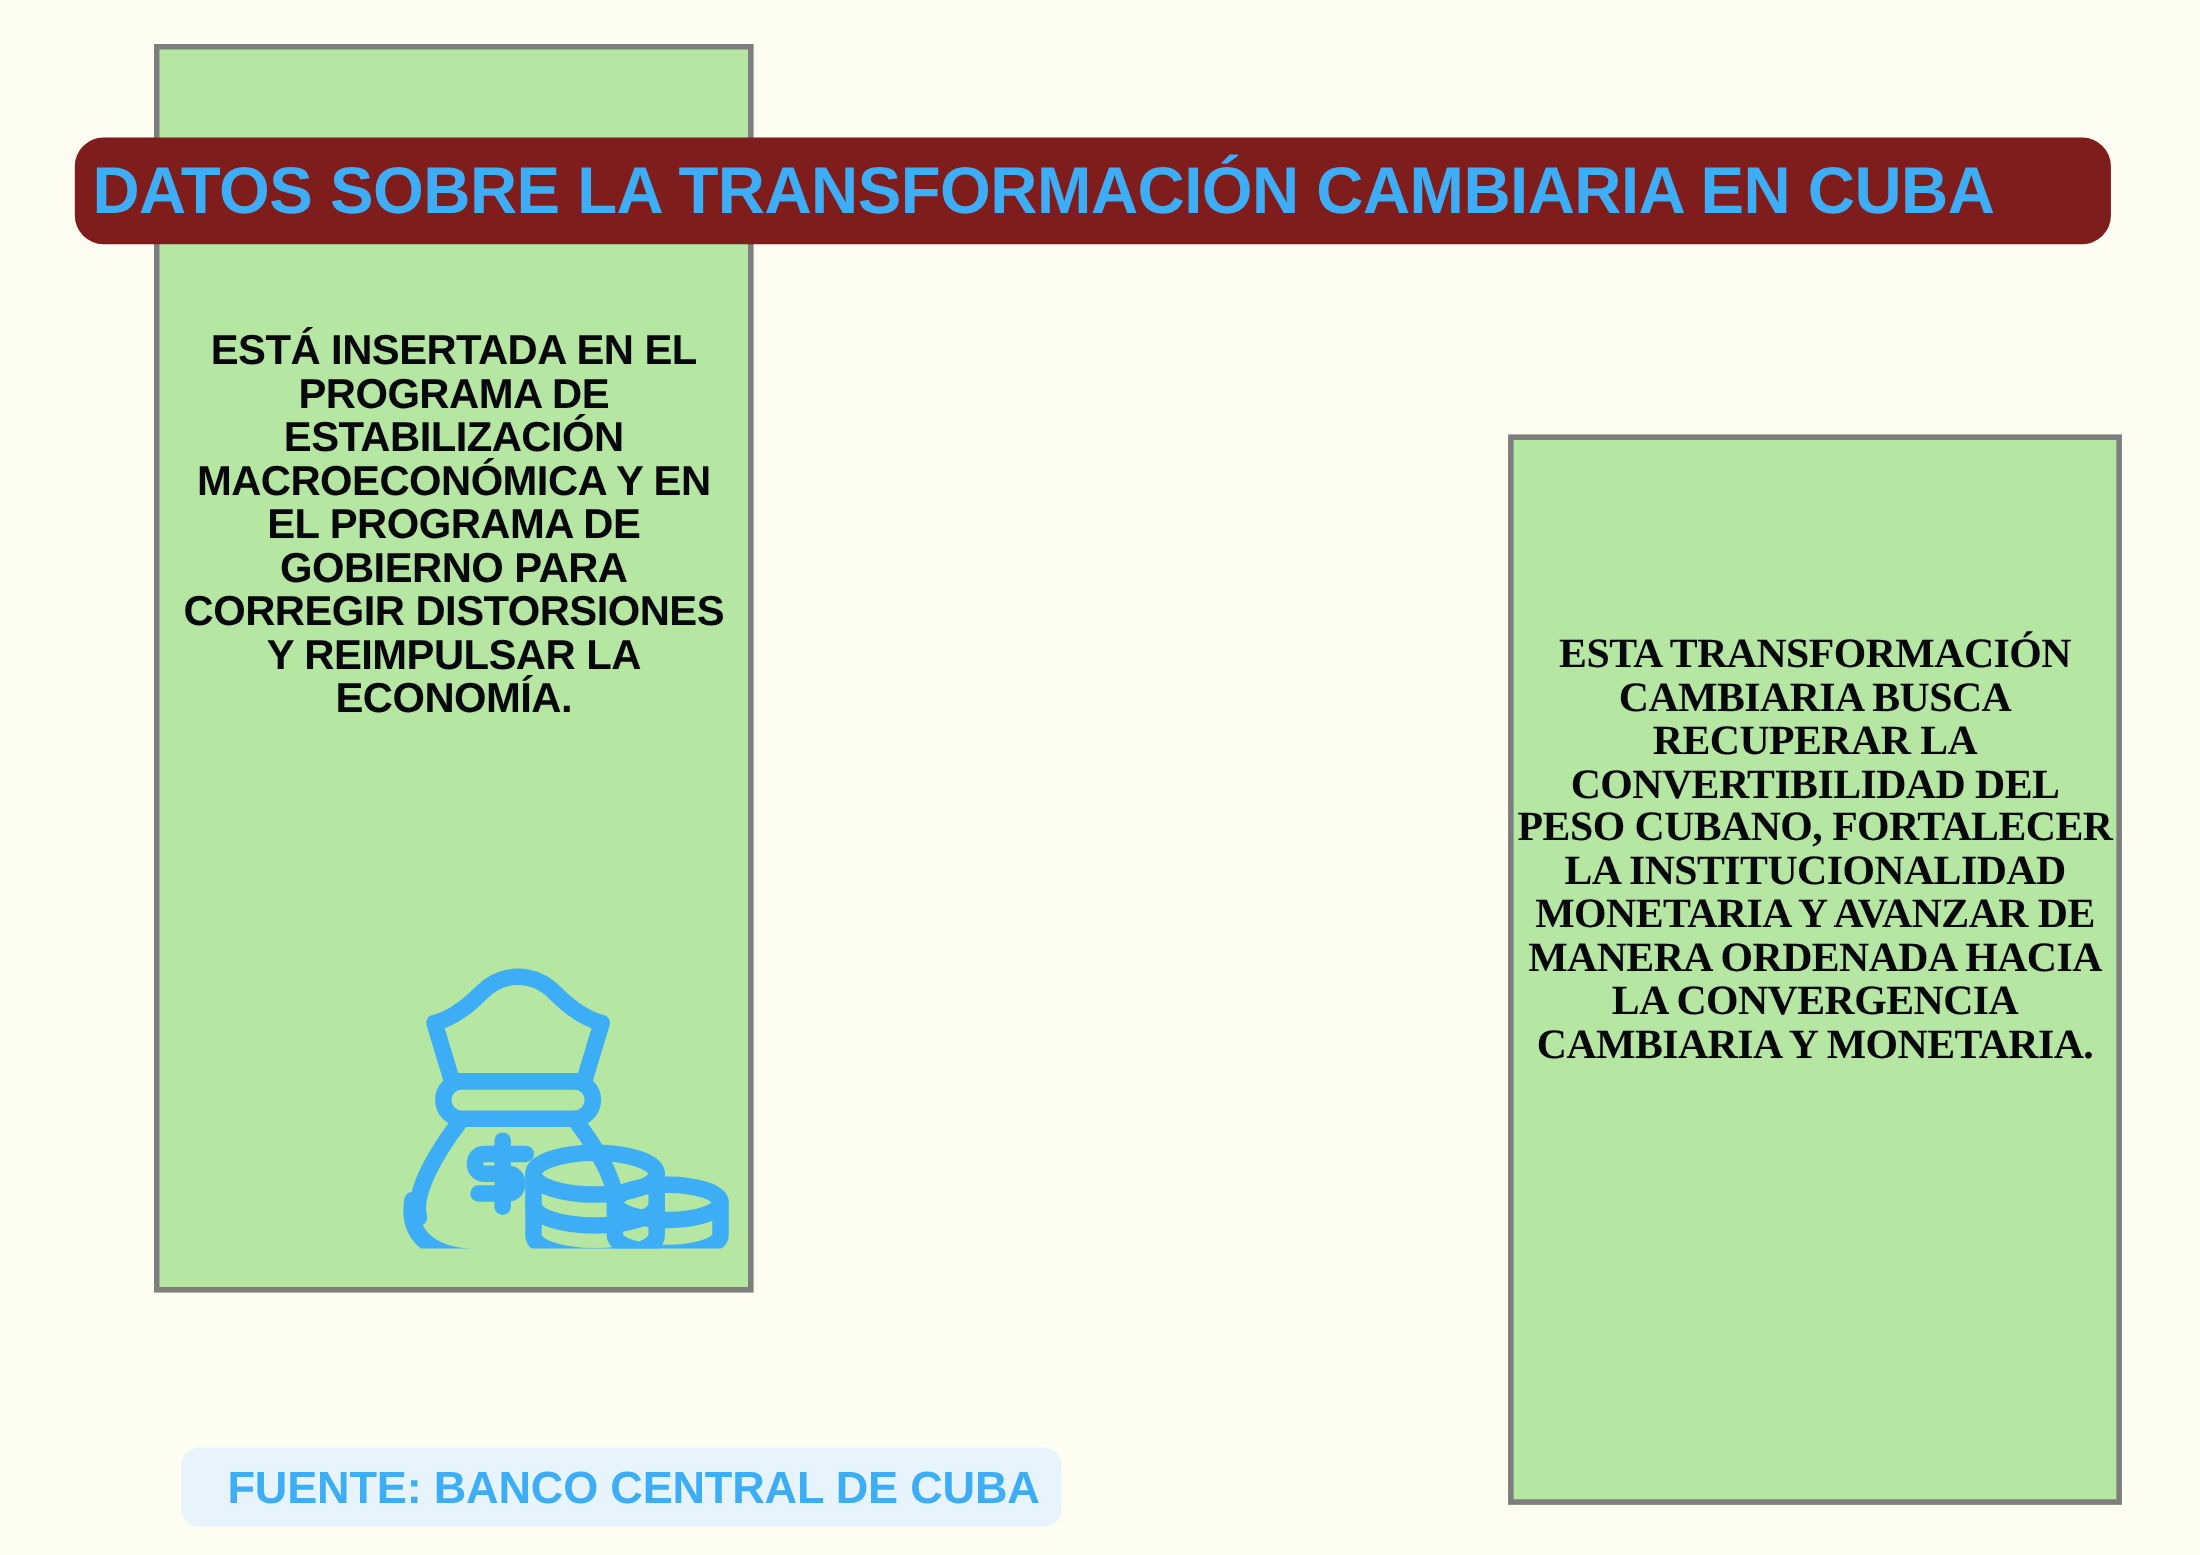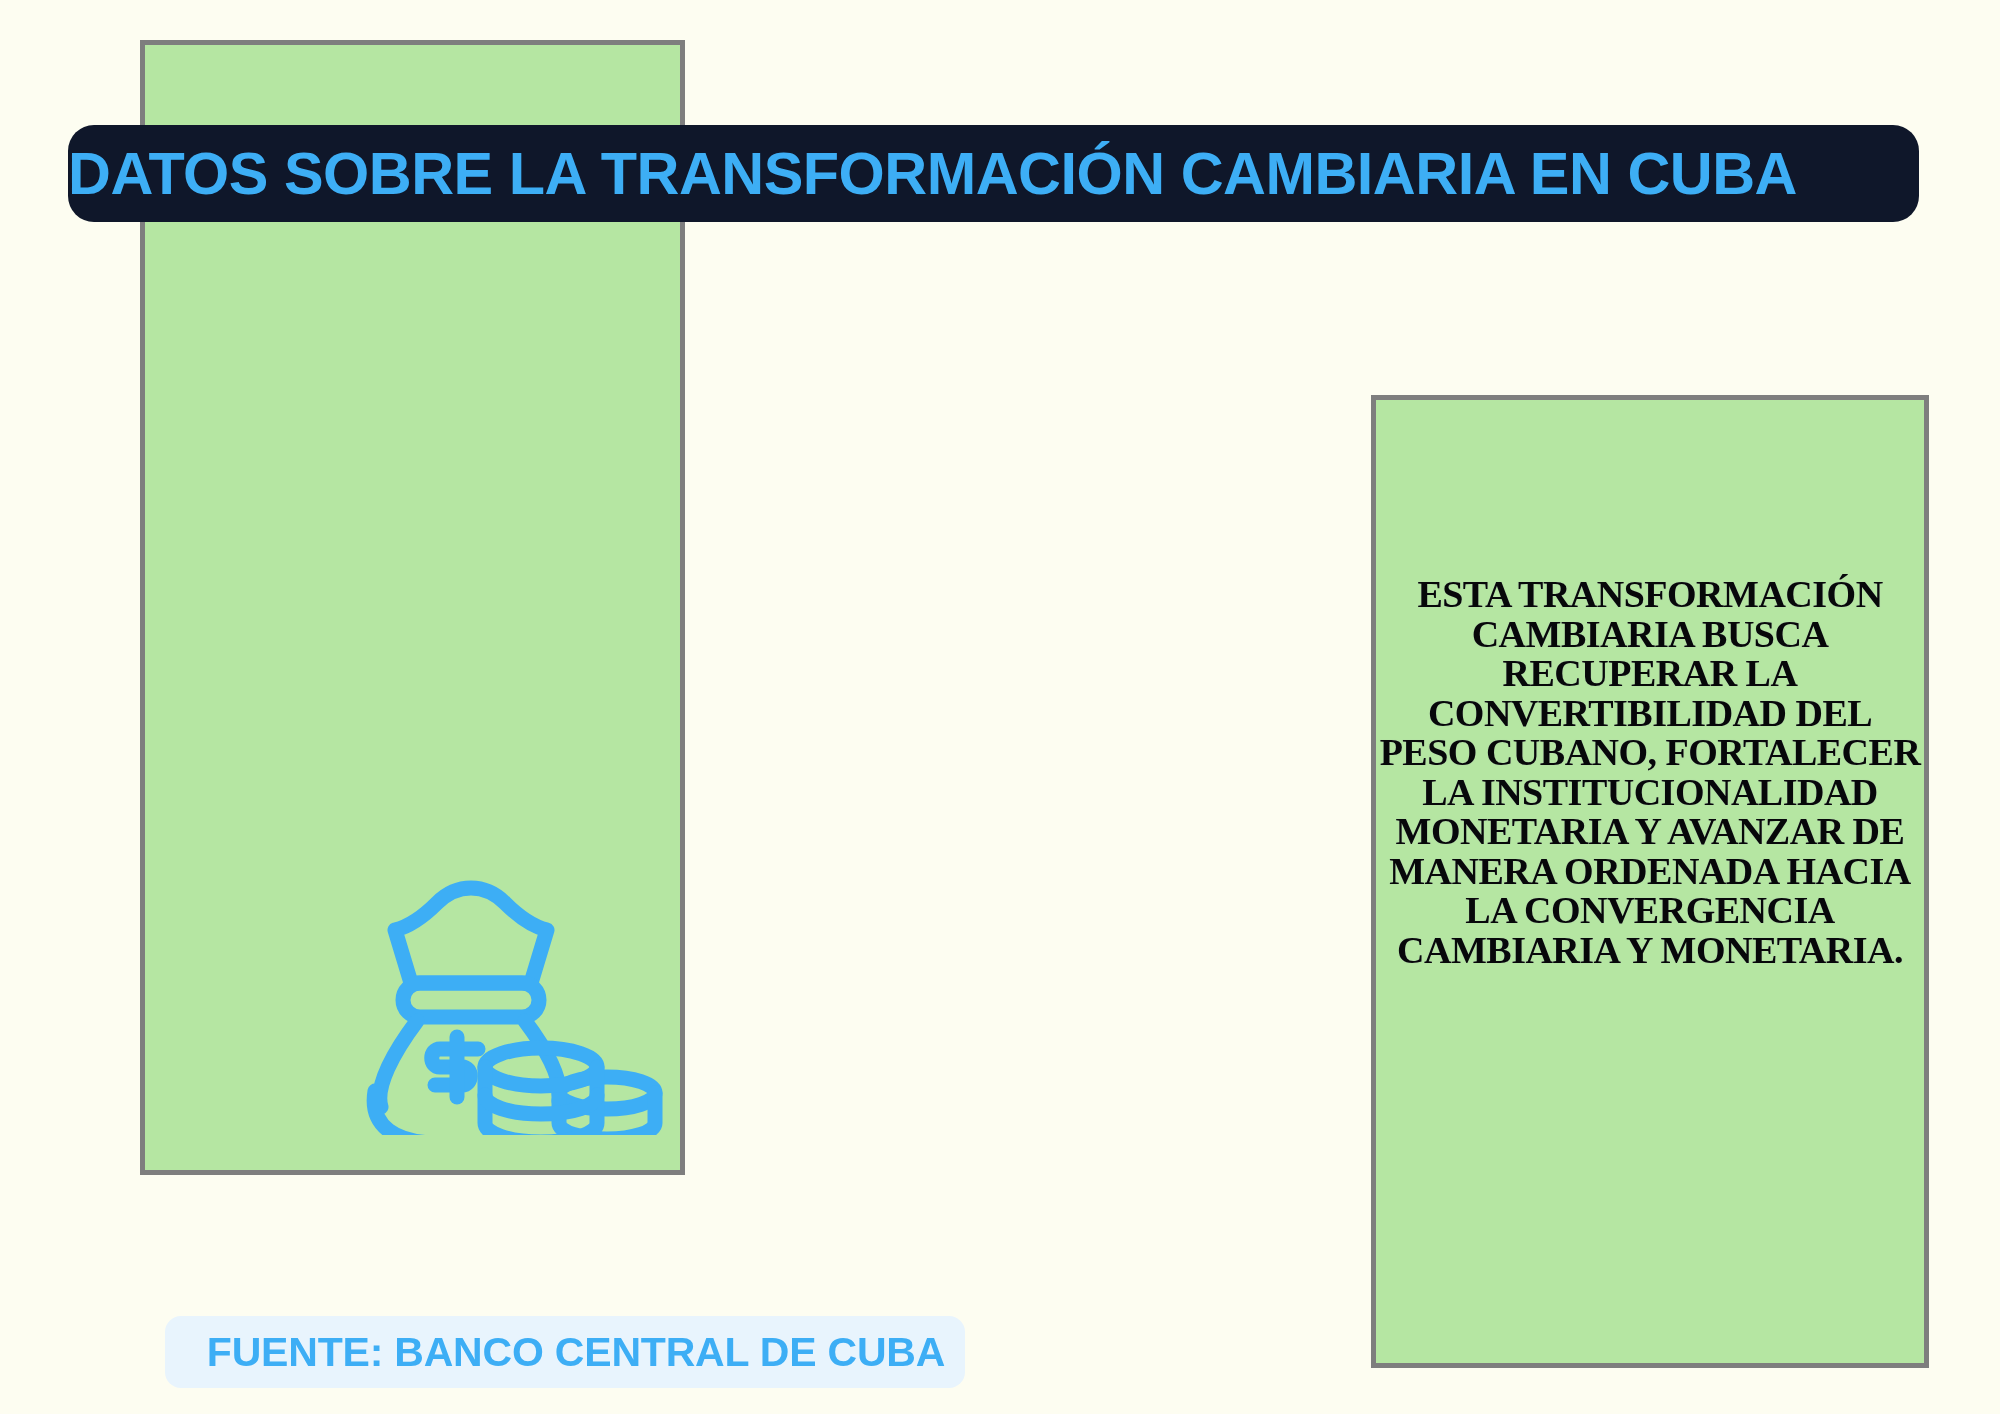--- a/index.html
+++ b/index.html
@@ -92,24 +92,25 @@
     height: 280px;
   }
 
   
   #title-band {
     position: absolute;
     left: 68px;
     top: 125px;
     width: 1851px;
     height: 97px;
-    background: #0f172a;
+    background: #7f1d1d;
     border-radius: 26px;
     display: flex;
     align-items: center;
+    padding-left: 16px;
   }
 
   #title-text {
     font-size: 60px;
     font-weight: 700;
     color: #3DAEF5;
     letter-spacing: -0.5px;
     white-space: nowrap;
     transform: scaleX(0.99);
     transform-origin: left center;
@@ -137,20 +138,21 @@
     letter-spacing: -0.2px;
     white-space: nowrap;
   }
 </style>
 </head>
 <body>
 
 <div class="canvas">
 
   <div class="card" id="card-1">
+    <div class="card-text">ESTÁ INSERTADA EN EL PROGRAMA DE ESTABILIZACIÓN MACROECONÓMICA Y EN EL PROGRAMA DE GOBIERNO PARA CORREGIR DISTORSIONES Y REIMPULSAR LA ECONOMÍA.</div>
 
     <span class="money-icon">
       <svg viewBox="0 0 320 280" width="320" height="280" fill="none" stroke="#3DAEF5" stroke-width="15" stroke-linecap="round" stroke-linejoin="round">
 
         <path d="M50 75 C 62 72, 76 64, 92 48 C 112 28, 140 28, 160 48 C 176 64, 190 72, 202 75 L 186 128 L 66 128 Z"></path>
 
         <rect x="58" y="128" width="136" height="34" rx="17"></rect>
 
         <path d="M72 166 C 48 198, 30 232, 36 252"></path>
 

